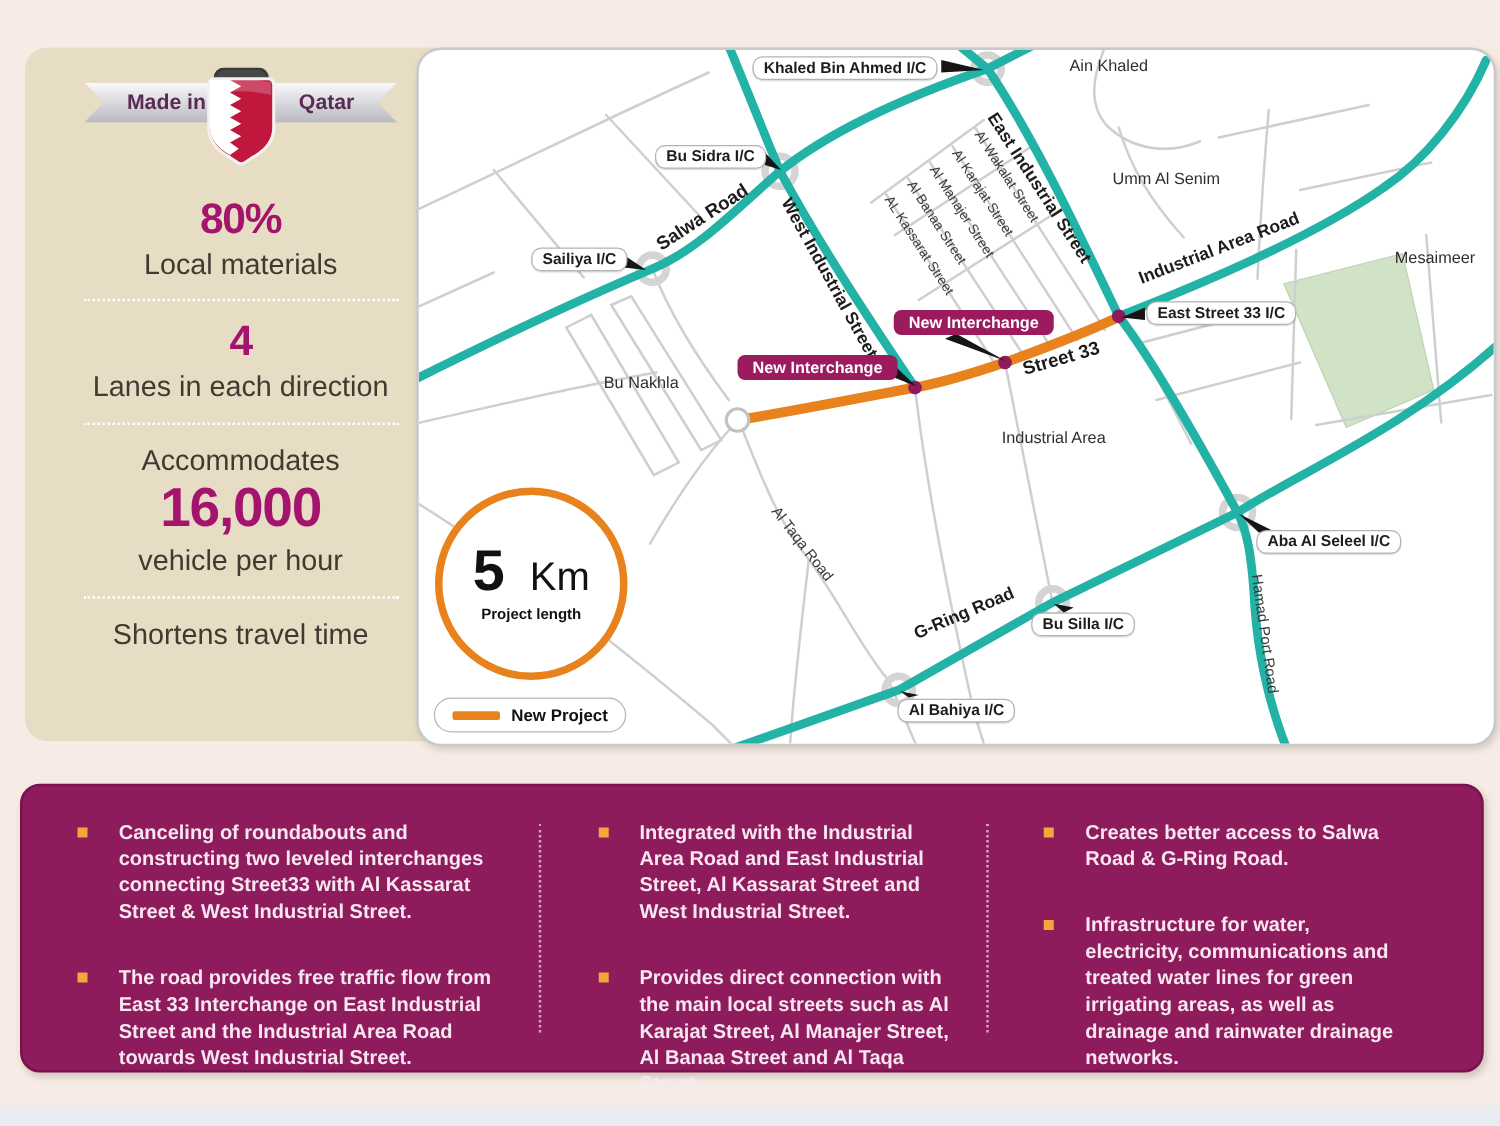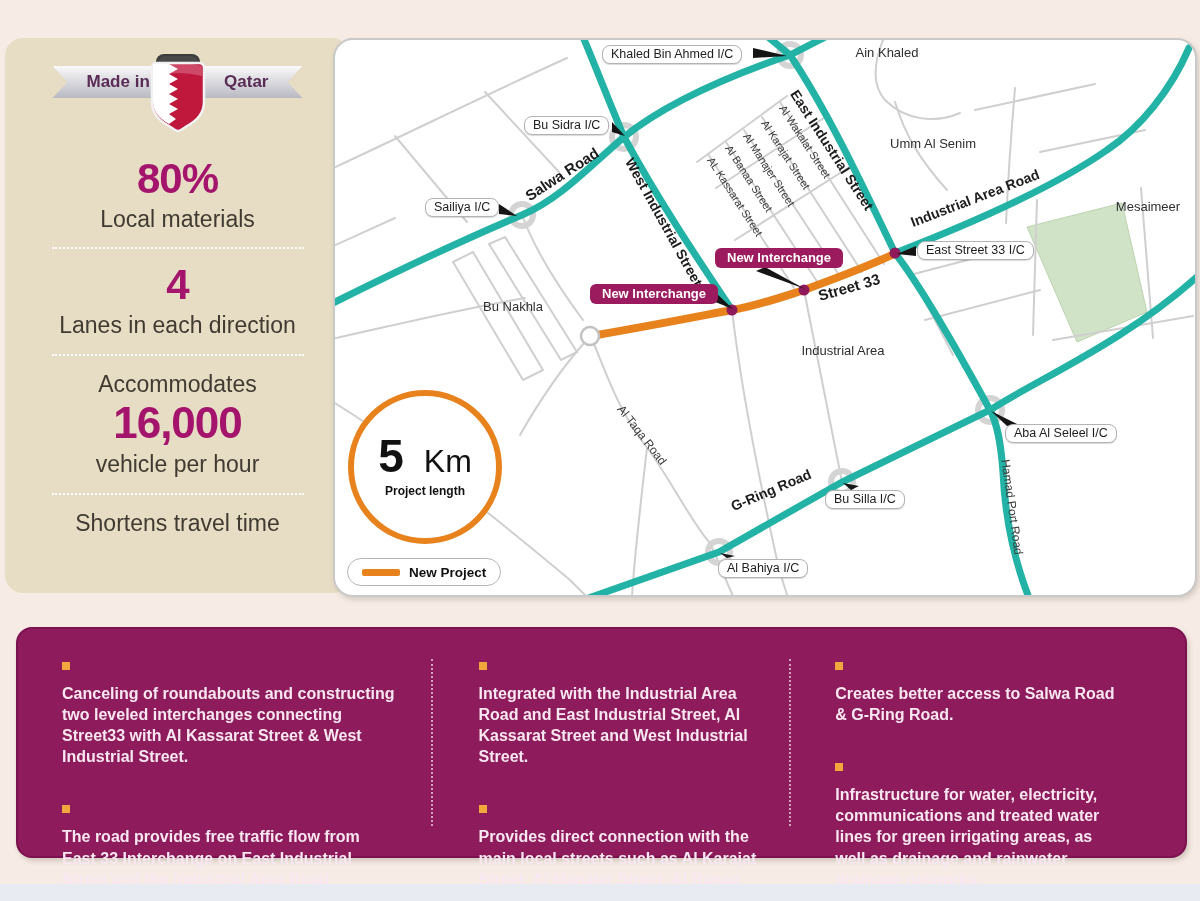--- a/index.html
+++ b/index.html
@@ -3,43 +3,43 @@
 <meta charset="utf-8">
 <style>
   html,body{margin:0;padding:0;}
   body{width:1200px;height:901px;position:relative;background:#f7ece5;
        font-family:"Liberation Sans","DejaVu Sans",sans-serif;overflow:hidden;}
 
   
   .page-strip{position:absolute;left:0;bottom:0;width:1200px;height:17px;background:#e9ebf2;}
 
   
-  .sidebar{position:absolute;left:5px;top:38px;width:345px;height:555px;
+  .sidebar{position:absolute;left:20px;top:38px;width:345px;height:555px;
            background:#e7ddc4;border-radius:18px;text-align:center;}
   .badge{position:relative;width:250px;height:84px;margin:16px auto 0;}
   .ribbon{position:absolute;left:0;right:0;top:12px;height:32px;
           background:linear-gradient(180deg,#fafafa 0%,#dcdce1 45%,#b9b9c2 100%);
           clip-path:polygon(0 0,100% 0,94% 50%,100% 100%,0 100%,6% 50%);
           display:flex;align-items:center;justify-content:space-between;
           padding:0 34px;box-sizing:border-box;
           filter:drop-shadow(0 1px 1px rgba(0,0,0,.35));}
   .ribbon span{font-size:17px;font-weight:bold;color:#5a2c55;}
   .shield-wrap{position:absolute;left:50%;top:0;transform:translateX(-50%);}
-  .stat-value{font-size:42px;font-weight:bold;color:#a4146c;line-height:1;letter-spacing:-1px;}
+  .stat-value{font-size:34px;font-weight:bold;color:#a4146c;line-height:1;letter-spacing:-1px;}
   .stat-label{font-size:23px;color:#403a31;line-height:1.15;margin-top:6px;}
   .divider{width:252px;margin:15px auto;border-top:2px dotted #ffffff;height:0;}
 
   
   .map{position:absolute;left:333px;top:38px;width:860px;height:555px;background:#fff;
        border:2px solid #c9c9c9;border-radius:20px;overflow:hidden;
        box-shadow:2px 3px 5px rgba(120,110,100,.25);}
   .map svg{position:absolute;left:0;top:0;}
   .ic-label{position:absolute;background:#fff;border:1px solid #b3b3b3;border-radius:8px;
             padding:1px 8px 2px;font-size:12.5px;color:#1d1d1d;white-space:nowrap;
-            box-shadow:0 1px 1px rgba(0,0,0,.15);z-index:3;}
+            box-shadow:0 1px 1px rgba(0,0,0,.15);z-index:3;font-weight:bold;}
   .ni-badge{position:absolute;background:#9c1b5f;color:#fff;font-weight:bold;font-size:13px;
             border-radius:6px;padding:2px 12px 3px;white-space:nowrap;z-index:3;}
   .clabel{position:absolute;white-space:nowrap;transform:translate(-50%,-50%);z-index:2;}
   .road-name{font-size:14px;font-weight:bold;color:#1c1c1c;}
   .road-name-sm{font-size:12px;color:#3a3a3a;}
   .street-sm{position:absolute;font-size:11px;color:#3c3c3c;white-space:nowrap;
              transform-origin:left center;transform:rotate(57deg);z-index:2;}
   .area-name{font-size:13px;color:#2e2e2e;}
   .lbl-khaled{left:267px;top:5px;}   .lbl-busidra{left:189px;top:76px;}
   .lbl-sailiya{left:90px;top:158px;} .lbl-east33{left:582px;top:201px;}
@@ -75,21 +75,21 @@
   .legend-label{font-size:13.5px;font-weight:bold;color:#111;}
 
   
   .details{position:absolute;left:16px;top:627px;width:1171px;height:231px;background:#8e1b5b;
            border:2px solid #7c1150;border-radius:16px;box-sizing:border-box;display:flex;
            box-shadow:2px 3px 5px rgba(120,110,100,.3);}
   .dcol{box-sizing:border-box;padding:27px 36px 0 44px;}
   .dcol1{width:414px;} .dcol2{width:358px;padding-left:46px;padding-right:30px;}
   .dcol3{width:395px;padding-left:44px;padding-right:70px;}
   .dsep{border-left:2px dotted rgba(255,255,255,.6);margin:30px 0;}
-  .ditem{display:flex;gap:13px;margin-bottom:32px;flex-direction:column;}
+  .ditem{display:flex;gap:25px;margin-bottom:32px;}
   .bullet{flex:0 0 8px;width:8px;height:8px;background:#f2a73d;margin-top:6px;}
   .dtext{font-size:16px;line-height:1.32;color:#f8e7f1;font-weight:600;}
 </style>
 </head>
 <body>
 
 <div class="sidebar">
   <div class="badge">
     <div class="ribbon">
       <span>Made in</span>

